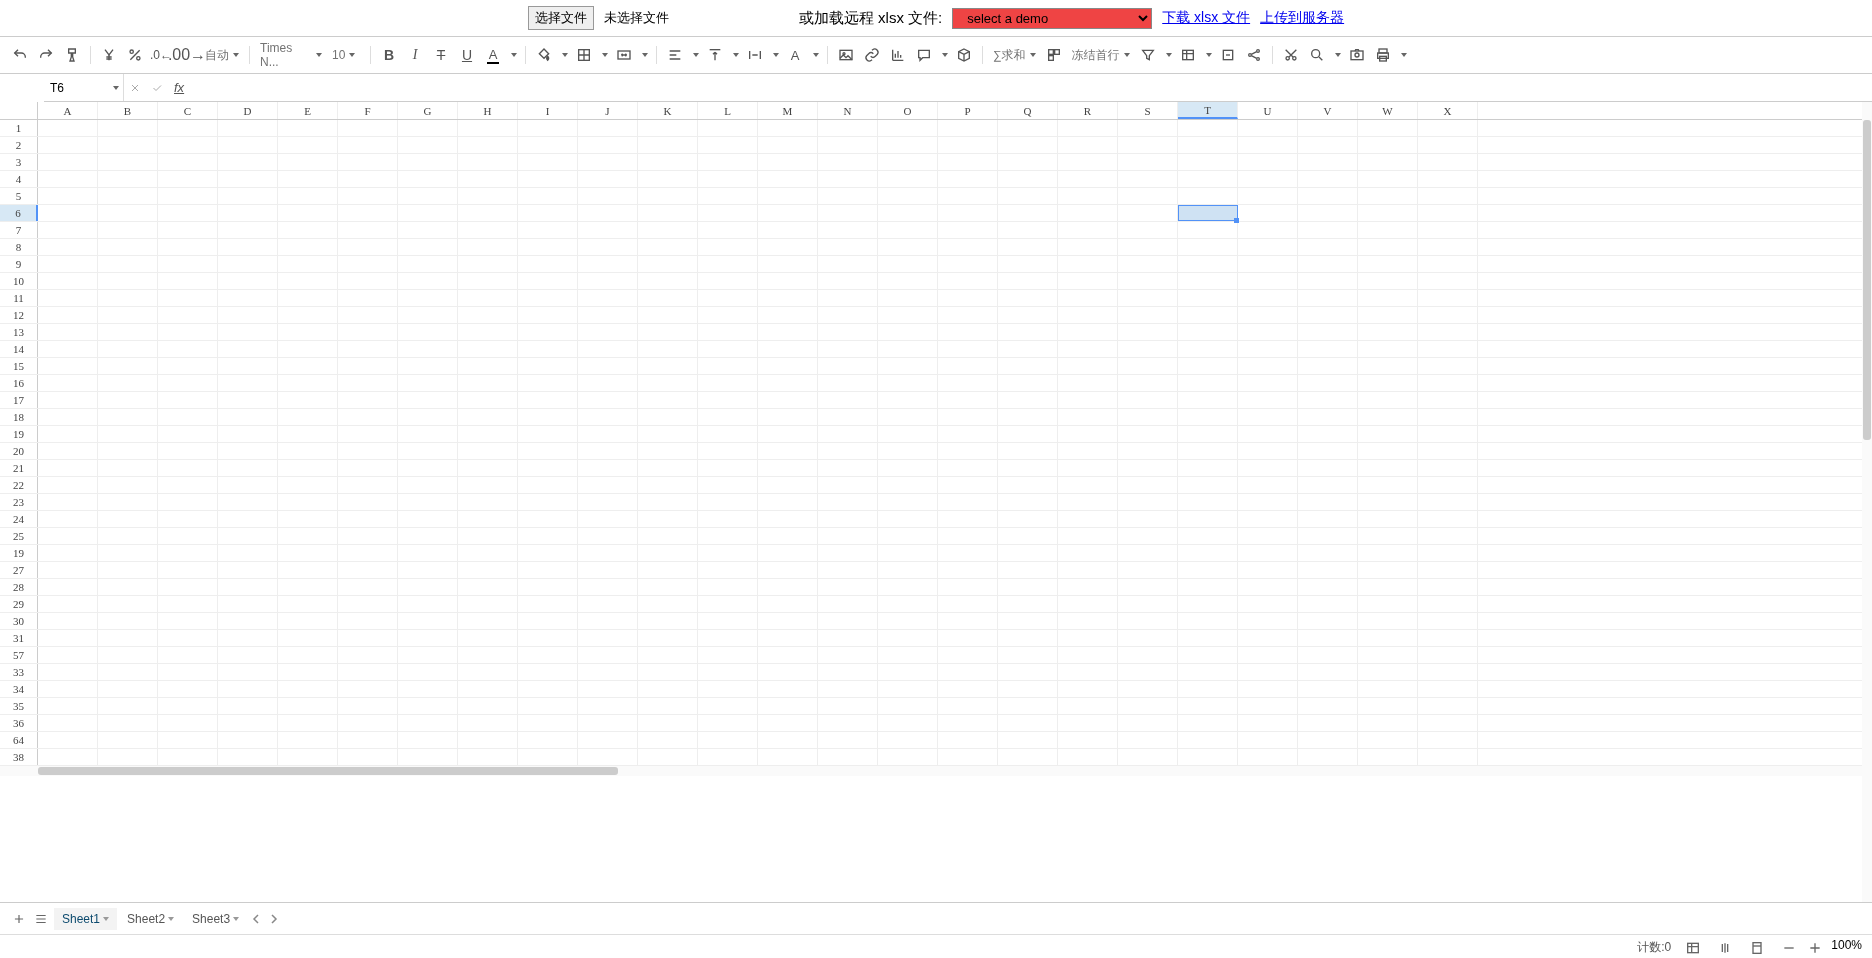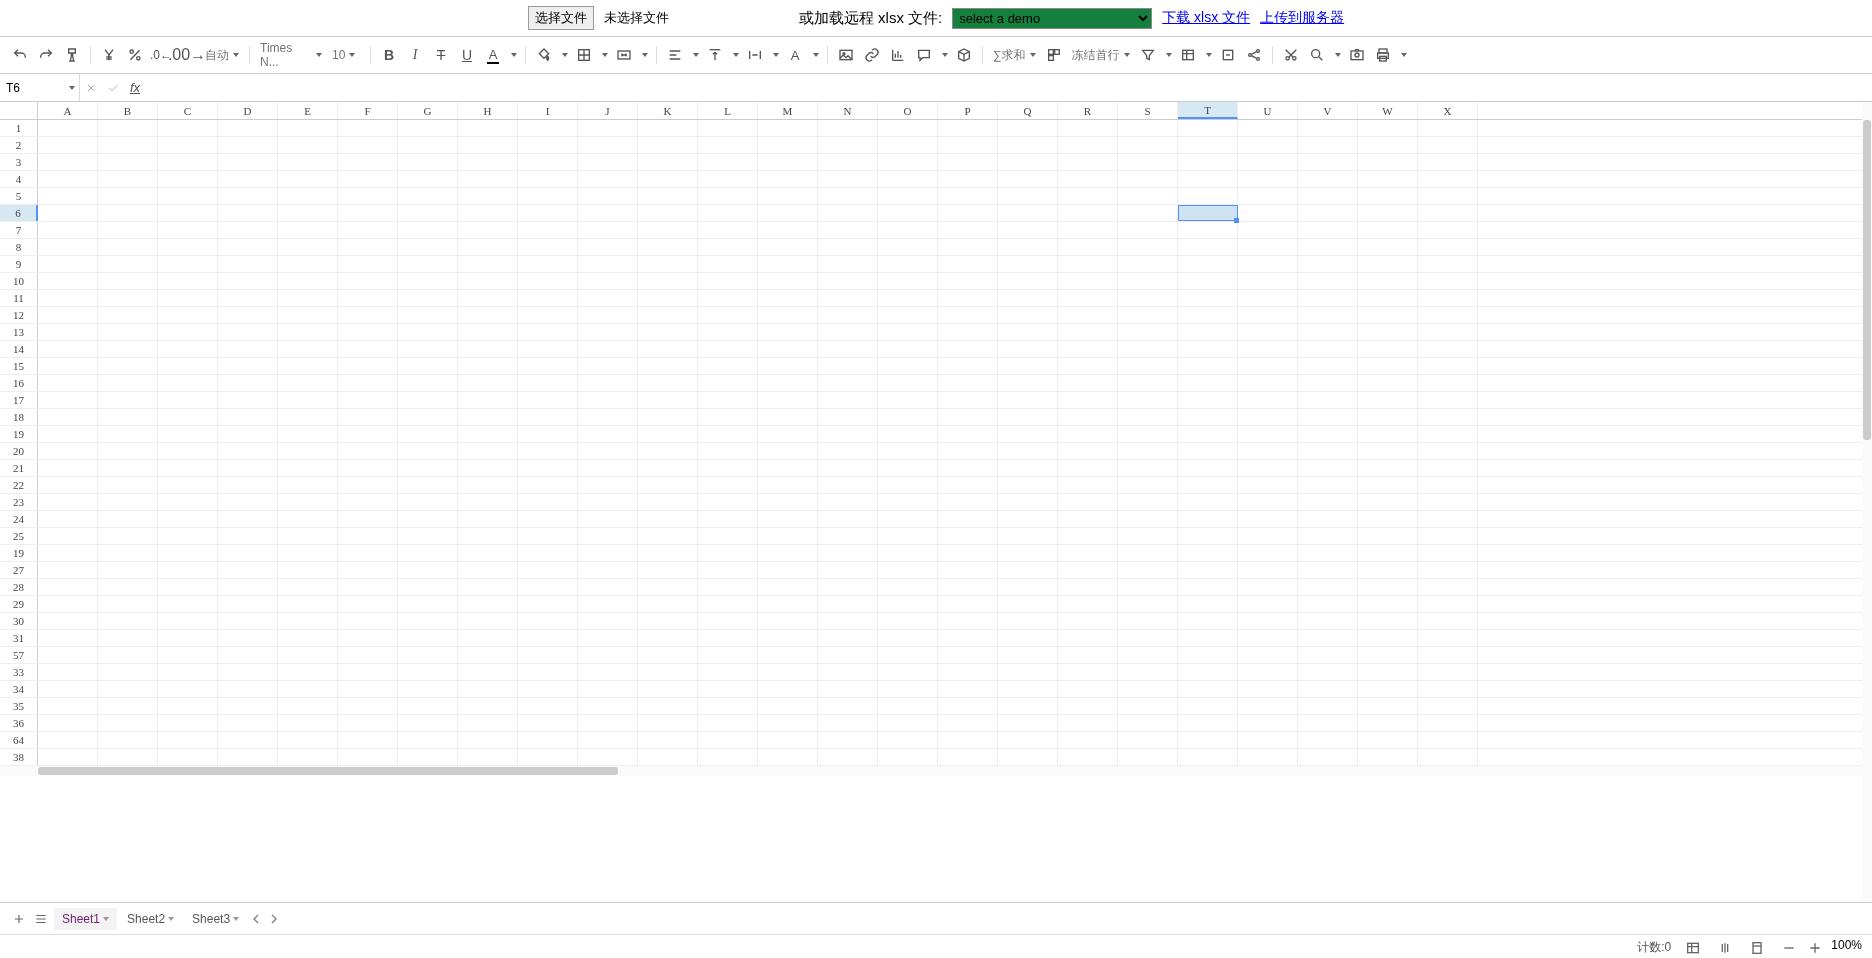--- a/index.html
+++ b/index.html
@@ -3,36 +3,36 @@
   <meta charset="utf-8">
   <style>
     * { box-sizing: border-box; margin: 0; padding: 0; }
     body { font-family: Arial, sans-serif; font-size: 12px; background: #fff; overflow: hidden; }
 
     
     .topbar { display: flex; align-items: center; justify-content: center; height: 36px; gap: 10px; padding: 4px 10px; }
     .file-btn { border: 1px solid #999; background: #efefef; padding: 2px 6px; font-size: 13px; cursor: pointer; }
     .file-label { font-size: 13px; }
     .remote-label { font-size: 15px; }
-    .demo-select { width: 200px; font-size: 13px; border: 1px solid #888; background: #15803d; padding: 1px 2px; }
+    .demo-select { width: 200px; font-size: 13px; border: 1px solid #888; background: #ef4444; padding: 1px 10px; }
     .link { color: #0000EE; text-decoration: underline; font-size: 14px; cursor: pointer; }
 
     
     .toolbar-wrap { border-top: 1px solid #ccc; border-bottom: 1px solid #ccc; }
     .toolbar { display: flex; align-items: center; height: 36px; padding: 0 8px; gap: 2px; }
     .tb-btn { display: inline-flex; align-items: center; justify-content: center; width: 24px; height: 24px; cursor: pointer; color: #555; position: relative; }
     .tb-btn svg { width: 16px; height: 16px; }
     .tb-sep { width: 1px; height: 18px; background: #ddd; margin: 0 4px; }
     .tb-text-btn { display: inline-flex; align-items: center; height: 24px; padding: 0 4px; font-size: 12px; color: #737373; cursor: pointer; gap: 2px; }
     .dd-arrow { display: inline-block; width: 0; height: 0; border-left: 3px solid transparent; border-right: 3px solid transparent; border-top: 4px solid #666; margin-left: 2px; }
     .dd-arrow-btn { display: inline-flex; align-items: center; justify-content: center; width: 12px; height: 24px; cursor: pointer; }
     .font-color-underline { border-bottom: 2px solid #000; }
 
     
-    .formula-row { display: flex; align-items: center; height: 28px; border-bottom: 1px solid #ccc; }
+    .formula-row { display: flex; align-items: center; height: 28px; border-bottom: 1px solid #ccc; margin-left: 44px; }
     .name-box { width: 80px; height: 100%; border-right: 1px solid #ddd; display: flex; align-items: center; padding: 0 6px; font-size: 12px; position: relative; }
     .name-box-dd { position: absolute; right: 4px; }
     .fb-btn { width: 22px; height: 100%; display: inline-flex; align-items: center; justify-content: center; color: #aaa; cursor: pointer; }
     .fb-btn svg { width: 12px; height: 12px; }
     .fx-label { font-style: italic; font-size: 13px; color: #555; padding: 0 6px; text-decoration: underline; }
     .fb-input { flex: 1; height: 100%; border: none; outline: none; padding: 0 6px; }
 
     
     .grid-wrap { position: relative; height: calc(100vh - 36px - 36px - 28px - 32px - 26px); overflow: hidden; }
     .col-headers { display: flex; height: 18px; border-bottom: 1px solid #ccc; background: #fff; }
@@ -53,21 +53,21 @@
 
     
     .v-scroll { position: absolute; right: 0; top: 0; bottom: 0; width: 10px; background: #fafafa; }
     .v-thumb { position: absolute; top: 18px; right: 1px; width: 8px; height: 320px; background: #ccc; border-radius: 3px; }
 
     
     .sheet-bar { display: flex; align-items: center; height: 32px; border-top: 1px solid #ccc; padding: 0 8px; gap: 0; }
     .sb-btn { width: 22px; height: 22px; display: inline-flex; align-items: center; justify-content: center; cursor: pointer; color: #666; }
     .sb-btn svg { width: 14px; height: 14px; }
     .tab { display: flex; align-items: center; padding: 4px 8px; font-size: 12px; color: #555; cursor: pointer; gap: 3px; margin-left: 2px; }
-    .tab.active { background: #f3f3f3; color: #701a75; }
+    .tab.active { background: #f3f3f3; color: #0c4a6e; }
     .tab-arr { display: inline-block; width: 0; height: 0; border-left: 3px solid transparent; border-right: 3px solid transparent; border-top: 4px solid #999; }
     .nav-arr { width: 18px; display: inline-flex; align-items: center; justify-content: center; cursor: pointer; }
 
     
     .status-bar { display: flex; align-items: center; justify-content: flex-end; height: 26px; border-top: 1px solid #ddd; padding: 0 10px; gap: 12px; }
     .status-text { font-size: 12px; color: #555; }
     .view-btn { width: 20px; height: 20px; display: inline-flex; align-items: center; justify-content: center; cursor: pointer; }
     .view-btn svg { width: 16px; height: 16px; color: #666; }
     .zoom-grp { display: flex; gap: 6px; }
     .zoom-val { font-size: 12px; }

